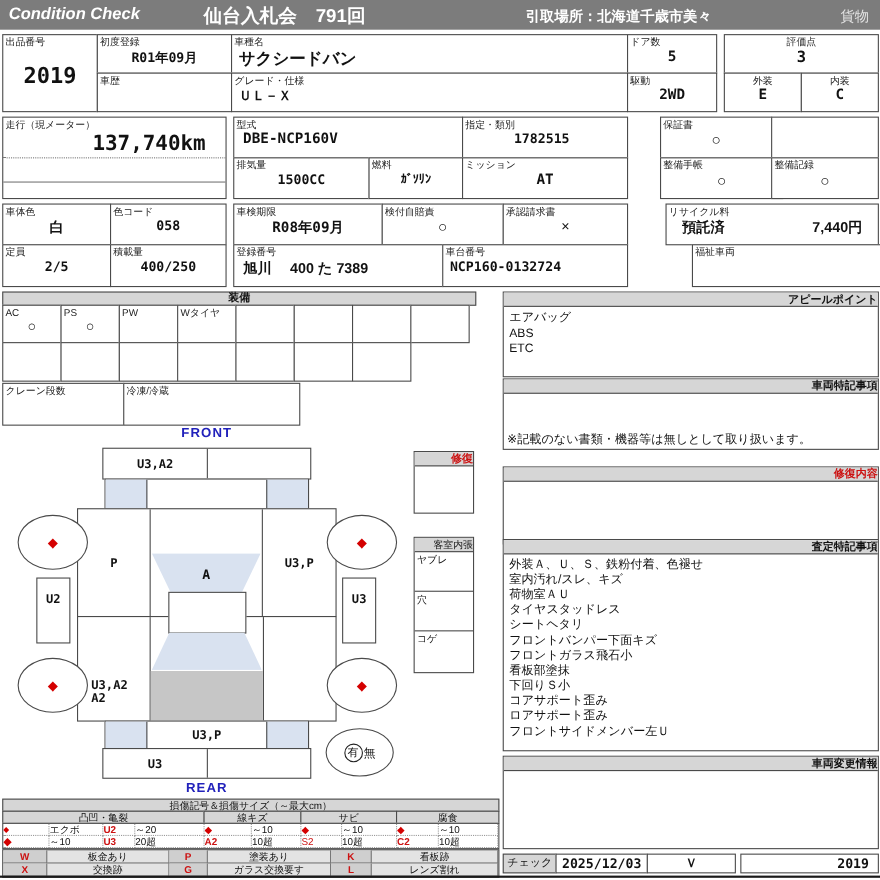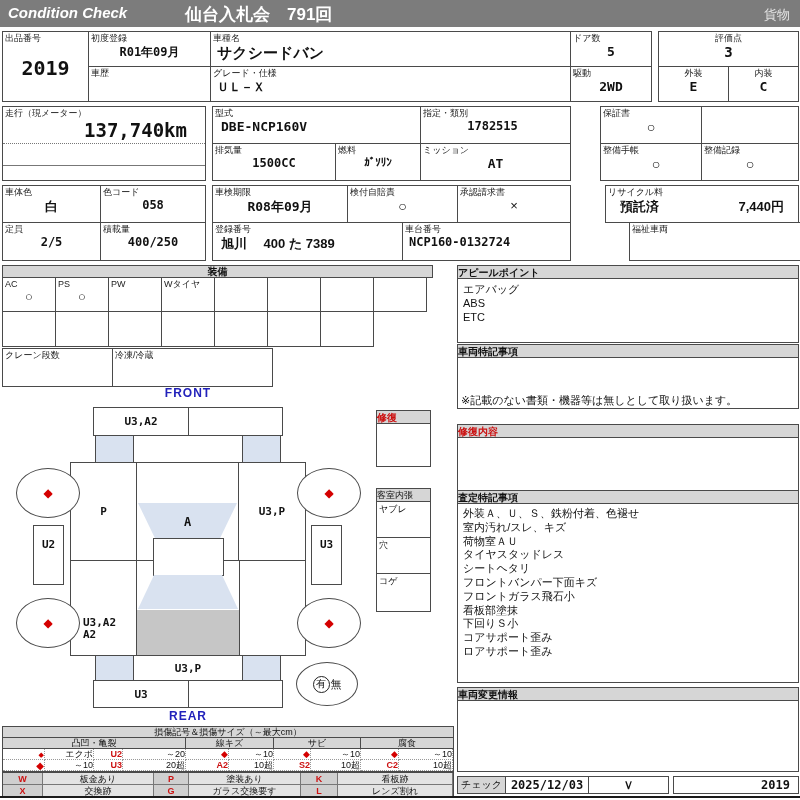--- a/index.html
+++ b/index.html
@@ -12,44 +12,45 @@
   .val{font-family:"DejaVu Sans Mono","Liberation Mono",monospace;font-weight:bold}
   .cen{text-align:center}
   .gray{background:#d6d6d6}
   .red{color:#c11}
   .blue{color:#2222bb;font-weight:bold;letter-spacing:1px}
   .dmark{color:#d40000}
   .hbar{position:absolute;left:0;top:0;width:800px;height:27px;background:#7c7c7c;color:#fff}
   .hbar span{position:absolute;white-space:nowrap}
   .panel{position:absolute;border:1px solid #4a4a4a;background:#fff}
   .panel .ph{height:13px;background:#d6d6d6;border-bottom:1px solid #4a4a4a;
-             text-align:left;font-size:10px;line-height:13px;font-weight:bold}
+             text-align:right;font-size:10px;line-height:13px;font-weight:bold}
   .panel .pb{position:relative;padding:3px 5px;font-size:11px;line-height:14px}
   .wheel{position:absolute;width:64px;height:50px;border:1px solid #4a4a4a;border-radius:50%;
          background:#fff;display:flex;align-items:center;justify-content:center;font-size:12px}
   .flexrow{display:flex;height:100%}
   .cellL{width:95px;border-right:1px solid #4a4a4a;display:flex;align-items:center;justify-content:center}
   .cellR{flex:1;display:flex;align-items:center;justify-content:center}
   .cornerblue{width:38px;background:#d9e2f0}
   .glass{background:#d9e2f0;position:absolute;border:1px solid #55637a}
   .legend-grid{position:absolute;border:1px solid #4a4a4a;display:grid;background:#fff}
   .lg-cell{border-right:1px dotted #999;border-bottom:1px dotted #999;
-           font-size:9px;line-height:11px;text-align:right;overflow:hidden;white-space:nowrap}
+           font-size:9px;line-height:11px;text-align:left;overflow:hidden;white-space:nowrap}
   .code-grid{position:absolute;border:1px solid #4a4a4a;display:grid;background:#e3e3e3}
   .code-cell{border-right:1px solid #777;border-bottom:1px solid #777;font-size:9px;line-height:12px;
              text-align:center;overflow:hidden;white-space:nowrap}
   .code-letter{background:#cfcfcf;color:#c11;font-weight:bold}
   .eqcell .mark{display:block;text-align:center;font-size:13px;line-height:14px}
 </style>
 </head>
 <body>
 
 <div class="hbar">
   <span style="left:8px;top:4px;font-size:15px;font-style:italic;font-weight:bold">Condition Check</span>
   <span style="left:185px;top:3px;font-size:17px;font-weight:bold">仙台入札会　791回</span>
+  <span style="left:478px;top:6px;font-size:13px;font-weight:bold">引取場所：北海道千歳市美々</span>
   <span style="right:10px;top:6px;font-size:13px;color:#e2e2e2">貨物</span>
 </div>
 
 <div class="b" style="left:2px;top:31px;width:87px;height:71px">
   <span class="lab">出品番号</span>
   <div class="val cen" style="font-size:20px;margin-top:12px">2019</div>
 </div>
 <div class="b" style="left:88px;top:31px;width:123px;height:36px">
   <span class="lab">初度登録</span>
   <div class="val cen" style="font-size:12px">R01年09月</div>
@@ -323,20 +324,21 @@
     <div>室内汚れ/スレ、キズ</div>
     <div>荷物室ＡＵ</div>
     <div>タイヤスタッドレス</div>
     <div>シートヘタリ</div>
     <div>フロントバンパー下面キズ</div>
     <div>フロントガラス飛石小</div>
     <div>看板部塗抹</div>
     <div>下回りＳ小</div>
     <div>コアサポート歪み</div>
     <div>ロアサポート歪み</div>
+    <div>フロントサイドメンバー左Ｕ</div>
   </div>
 </div>
 <div class="panel" style="left:457px;top:687px;width:342px;height:85px">
   <div class="ph">車両変更情報</div>
   <div class="pb"></div>
 </div>
 
 <div class="b gray cen" style="left:457px;top:776px;width:49px;height:18px;font-size:10px;line-height:16px">チェック</div>
 <div class="b val cen" style="left:505px;top:776px;width:84px;height:18px;font-size:12px;line-height:16px">2025/12/03</div>
 <div class="b cen" style="left:588px;top:776px;width:81px;height:18px;font-size:11px;line-height:16px;font-weight:bold">Ｖ</div>
@@ -359,21 +361,21 @@
   <div class="lg-cell dmark" style="font-size:9px">◆</div>
   <div class="lg-cell">～10</div>
   <div class="lg-cell dmark" style="font-size:9px">◆</div>
   <div class="lg-cell">～10</div>
   <div class="lg-cell dmark" style="font-size:10px">◆</div>
   <div class="lg-cell">～10</div>
   <div class="lg-cell red" style="font-weight:bold">U3</div>
   <div class="lg-cell">20超</div>
   <div class="lg-cell red" style="font-weight:bold">A2</div>
   <div class="lg-cell">10超</div>
-  <div class="lg-cell red" style="font-weight:bold">S2</div>
+  <div class="lg-cell red" style="font-weight:normal">S2</div>
   <div class="lg-cell">10超</div>
   <div class="lg-cell red" style="font-weight:bold">C2</div>
   <div class="lg-cell">10超</div>
 </div>
 
 <div class="code-grid" style="left:2px;top:772px;width:452px;height:26px;
      grid-template-columns:40px 111px 35px 112px 37px auto;grid-template-rows:12px 12px">
   <div class="code-cell code-letter">W</div>
   <div class="code-cell">板金あり</div>
   <div class="code-cell code-letter">P</div>

